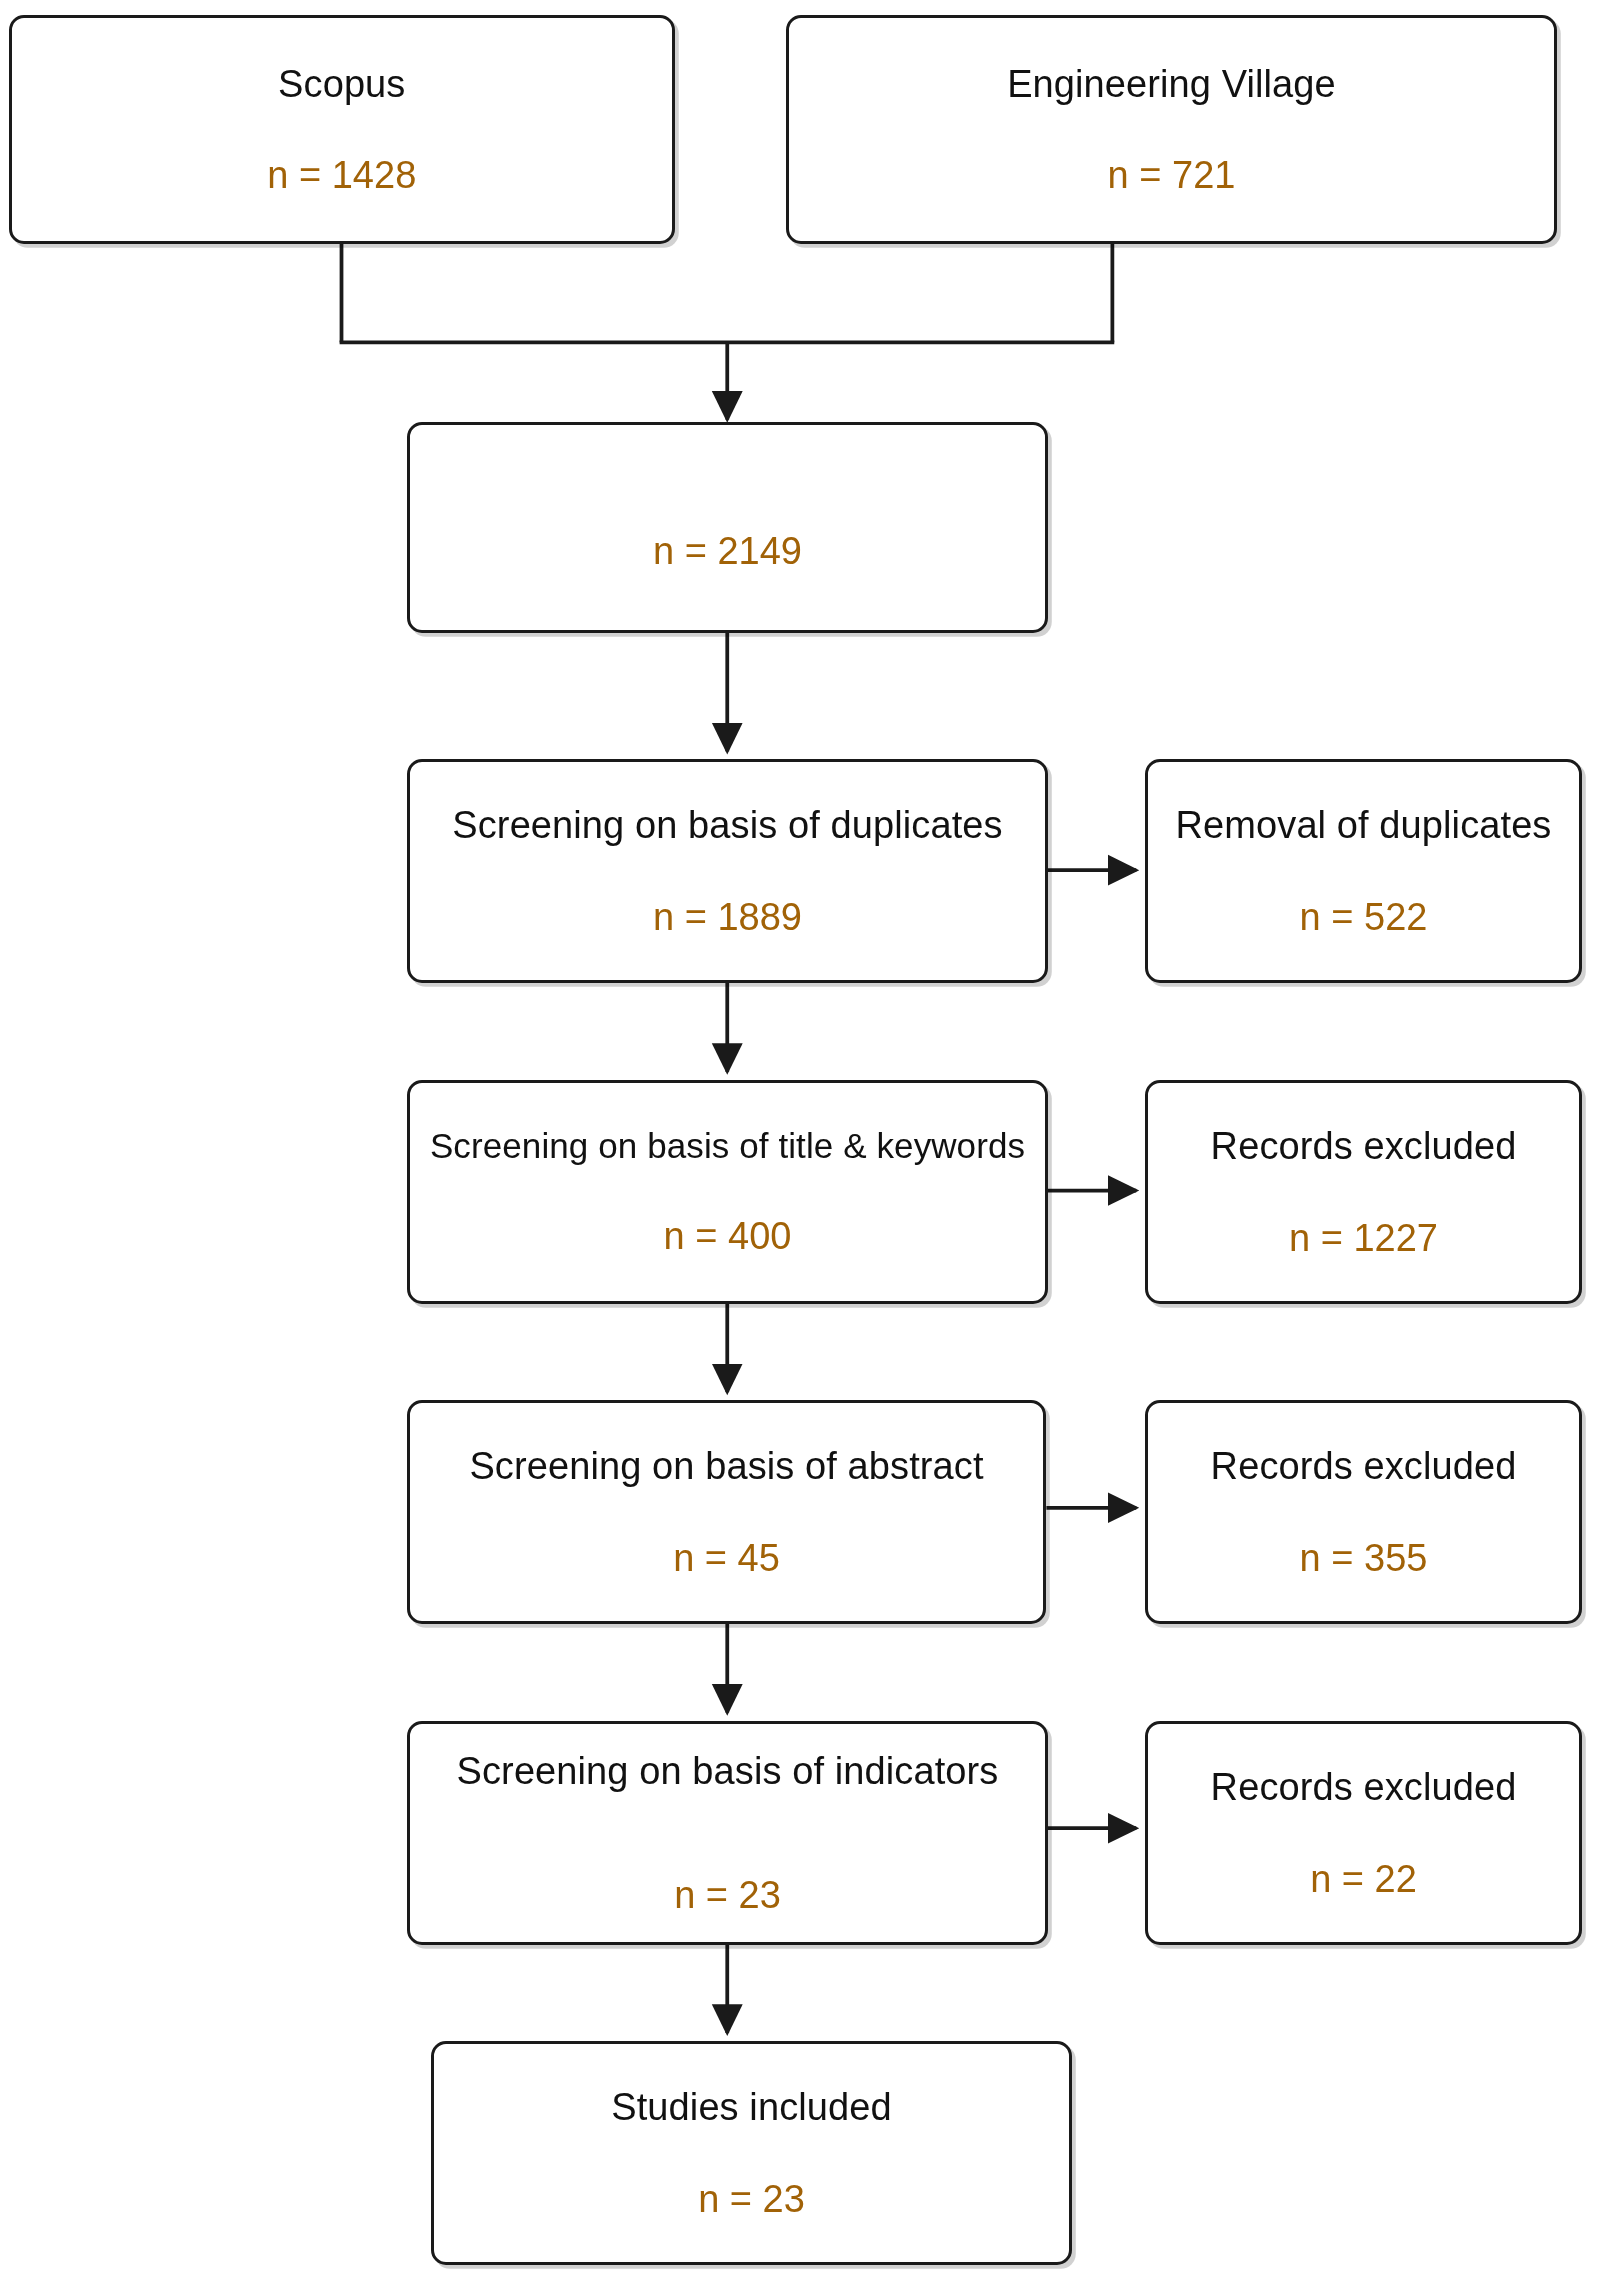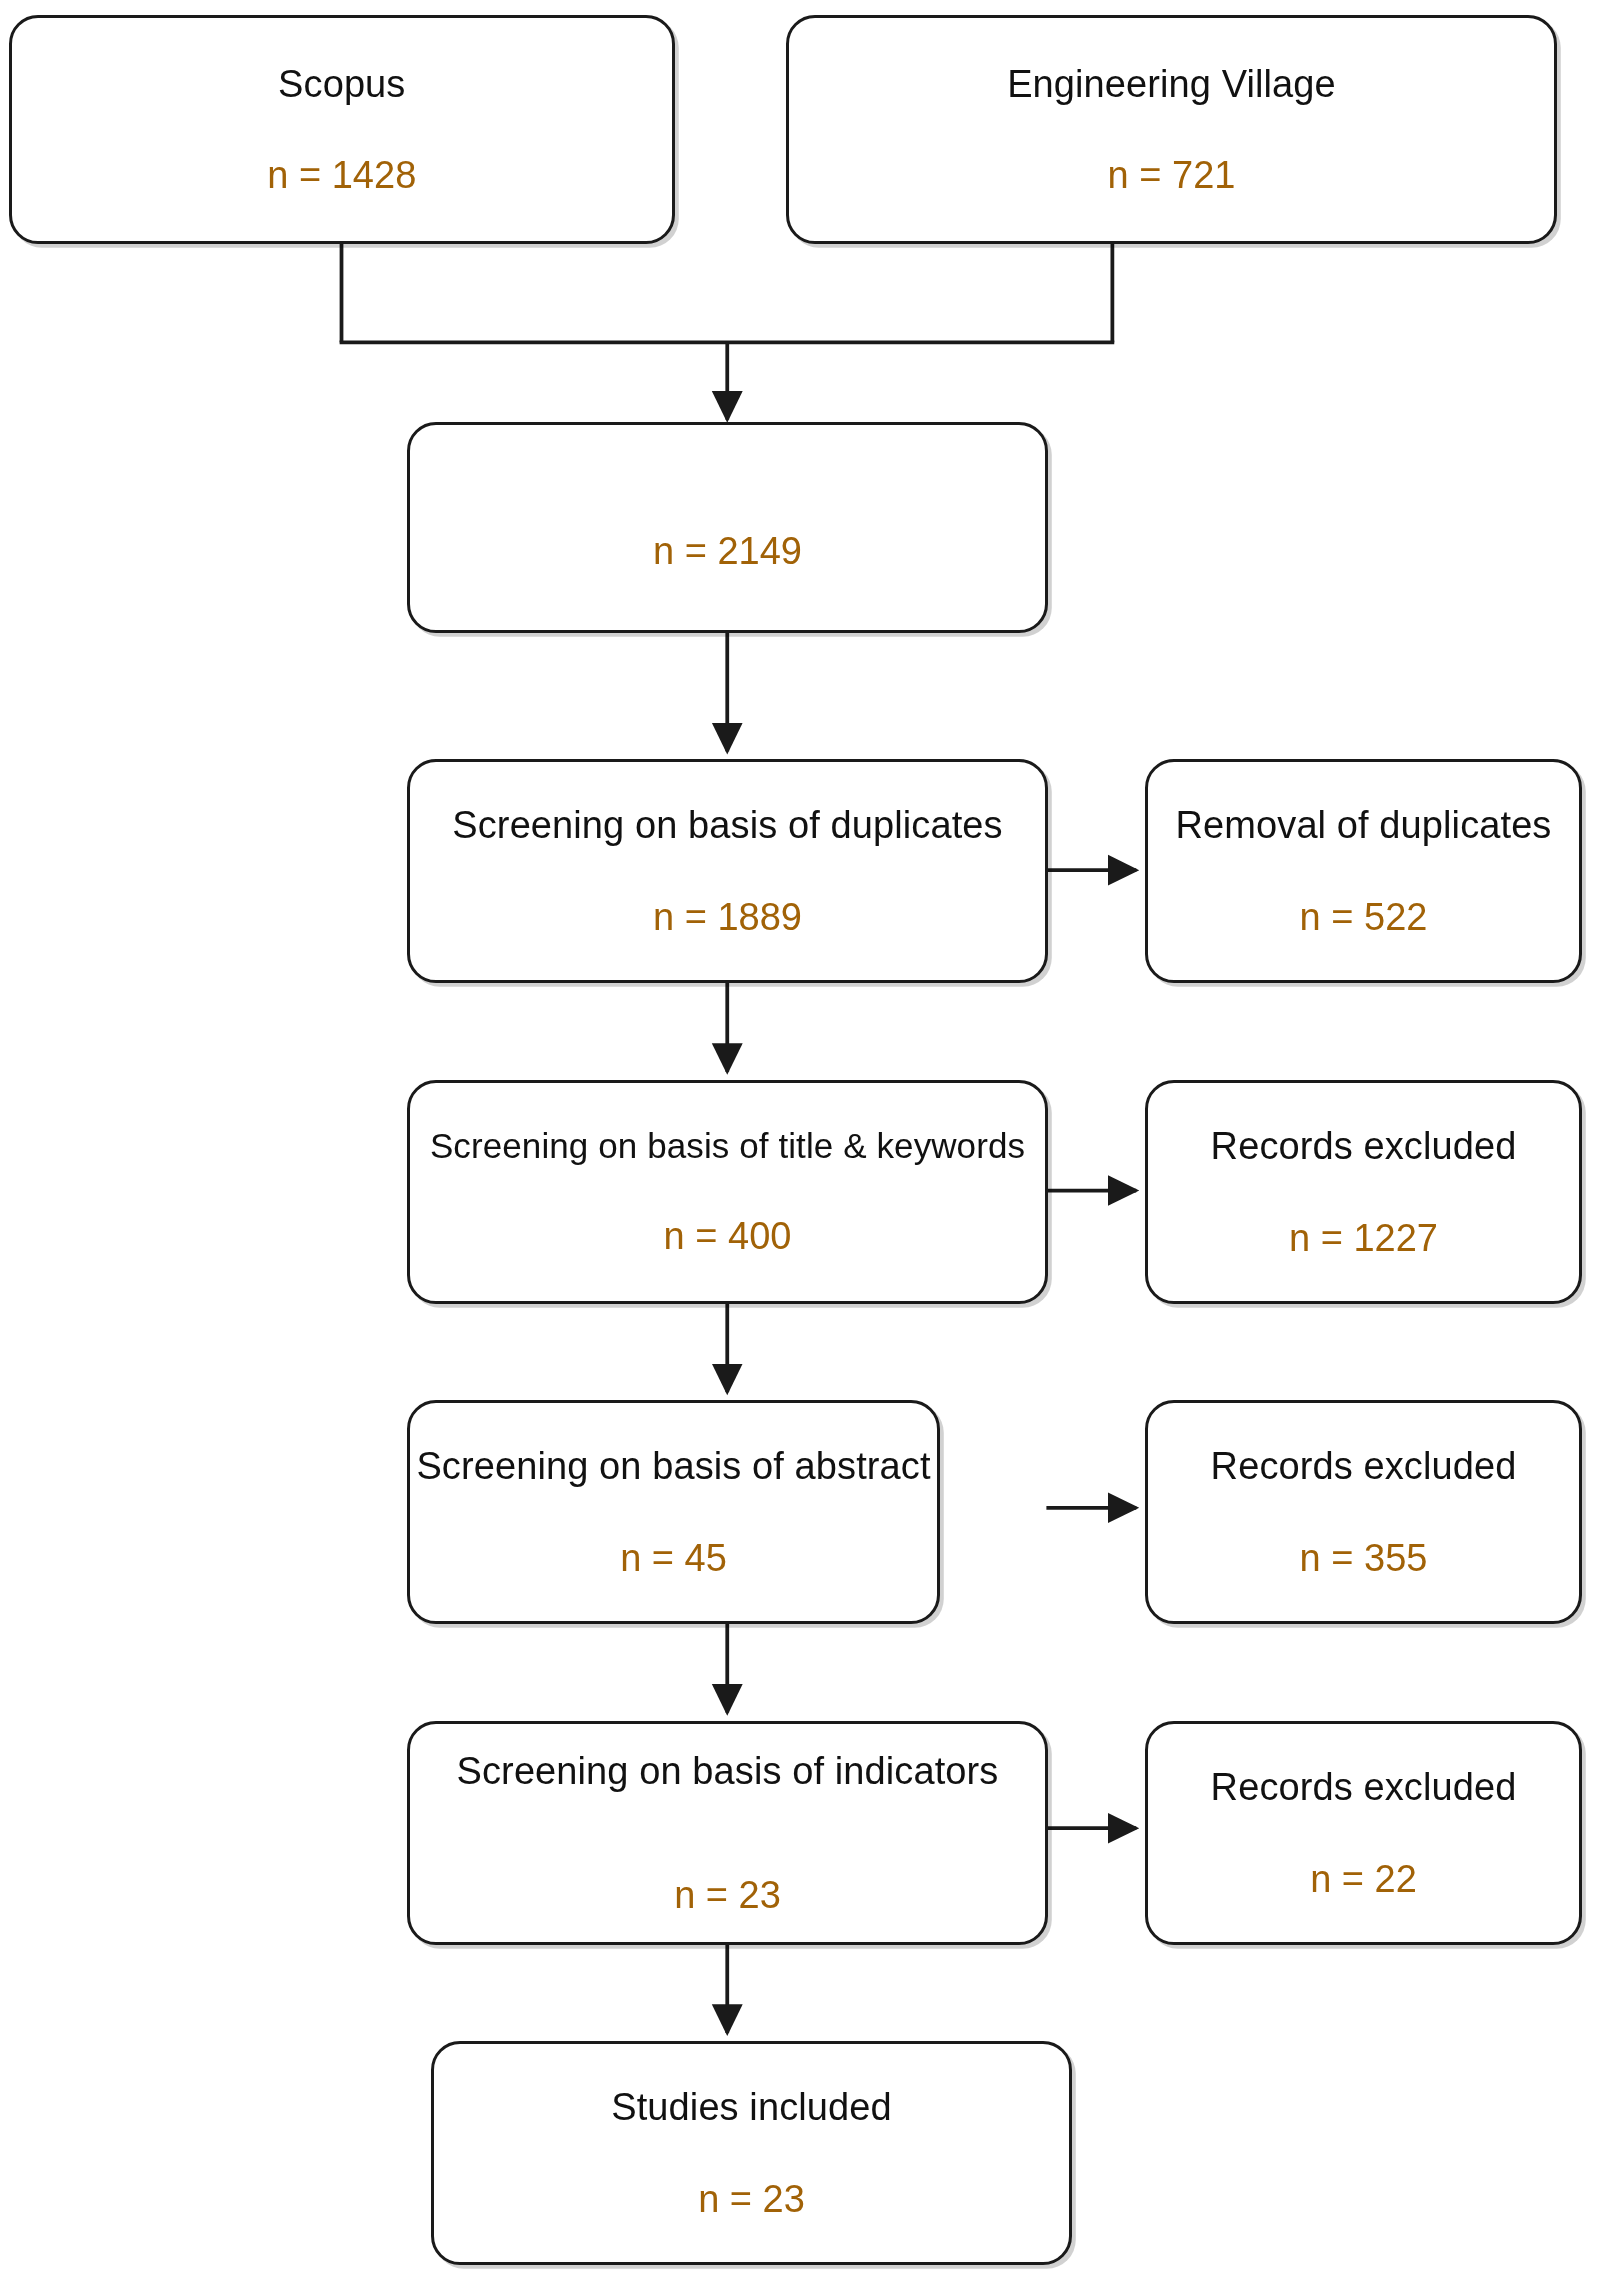--- a/index.html
+++ b/index.html
@@ -15,21 +15,21 @@
     position:absolute;
     left:0; top:0;
     width:1599px;
     height:2295px;
   }
   .node{
     position:absolute;
     box-sizing:border-box;
     background:#ffffff;
     border:3.1px solid #1a1a1a;
-    border-radius:29px;
+    border-radius:15px;
     box-shadow:3.8px 3.8px 0 rgba(0,0,0,0.18);
     display:flex;
     flex-direction:column;
     align-items:center;
     justify-content:center;
     text-align:center;
     padding:0 28px;
     z-index:2;
   }
   .node .title{
@@ -97,21 +97,21 @@
   <div class="node" style="left:407px; top:759px; width:641px; height:224px;">
     <div class="title">Screening on basis of duplicates</div>
     <div class="count">n = 1889</div>
   </div>
 
   <div class="node tight" style="left:407px; top:1080px; width:641px; height:224px;">
     <div class="title">Screening on basis of title &amp; keywords</div>
     <div class="count">n = 400</div>
   </div>
 
-  <div class="node" style="left:407px; top:1400px; width:533px; height:224px;">
+  <div class="node" style="left:407px; top:1400px; width:639px; height:224px;">
     <div class="title">Screening on basis of abstract</div>
     <div class="count">n = 45</div>
   </div>
 
   <div class="node" style="left:407px; top:1721px; width:641px; height:224px;gap:32px;">
     <div class="title">Screening on basis of indicators</div>
     <div class="count">n = 23</div>
   </div>
 
   <div class="node" style="left:431px; top:2041px; width:641px; height:224px;">

